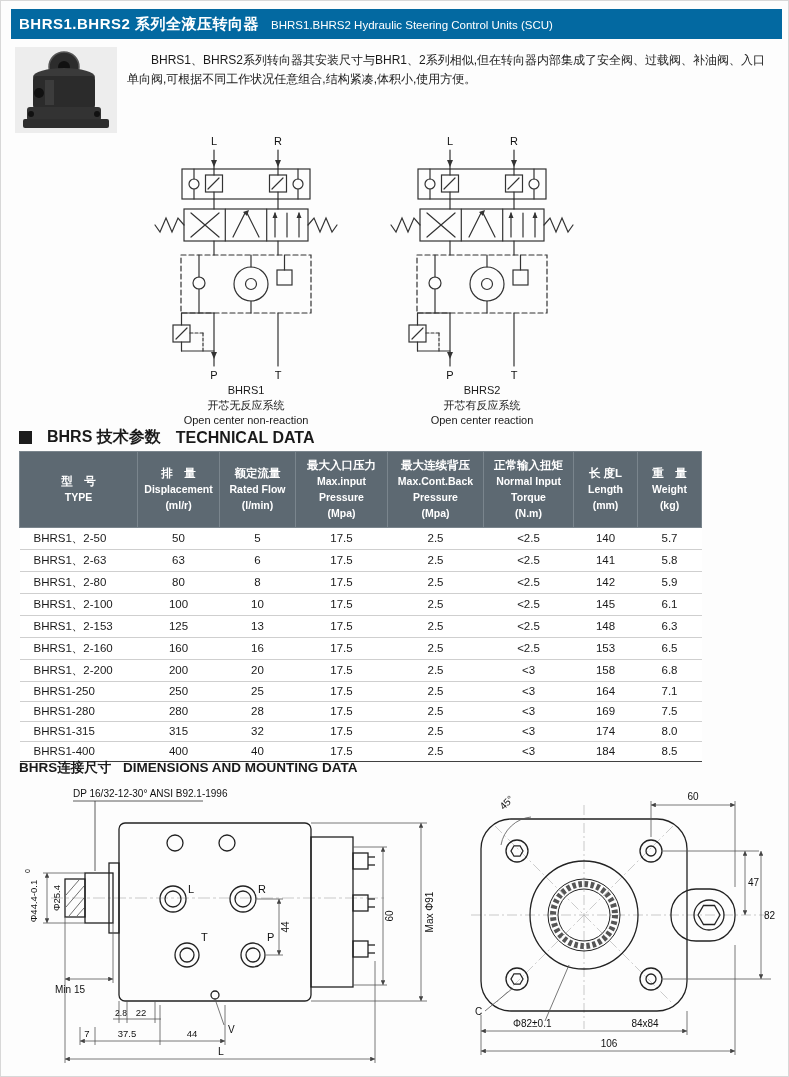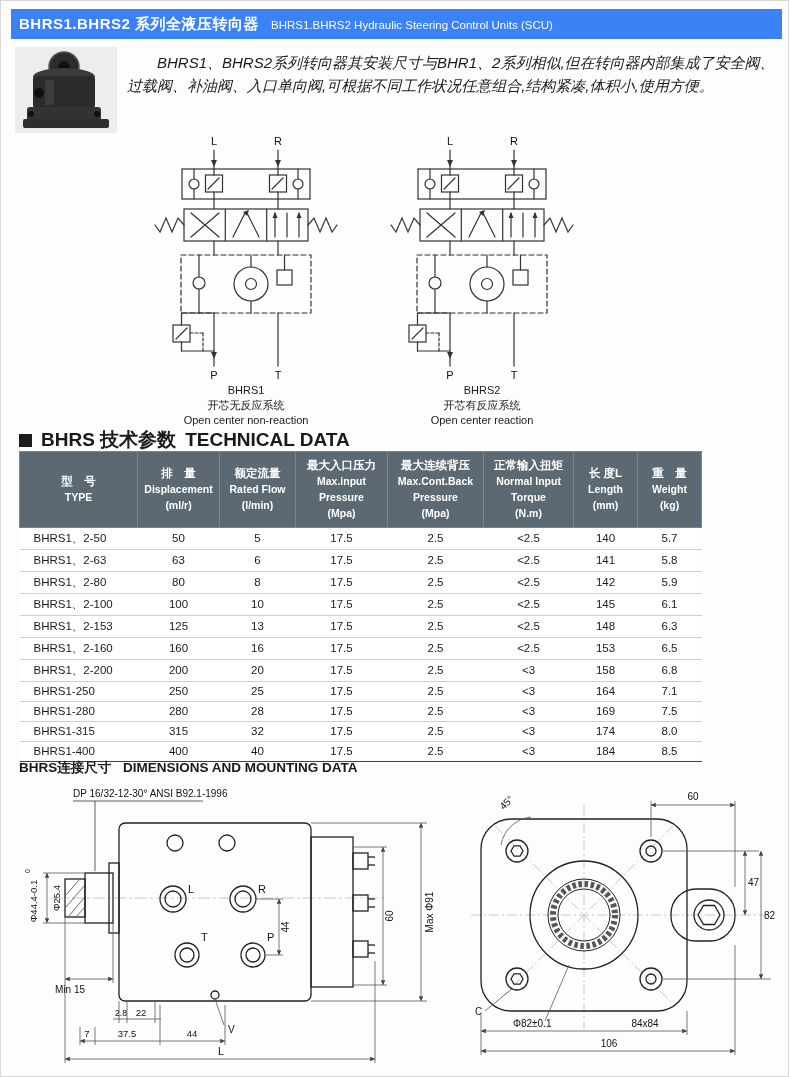--- a/index.html
+++ b/index.html
@@ -4,35 +4,35 @@
 <style>
   * { box-sizing: border-box; }
   html,body { margin:0; padding:0; background:#fff; }
   .page {
     position:relative; width:789px; height:1077px; background:#fdfdfd;
     font-family:"Liberation Sans", sans-serif; color:#1a1a1a;
     border:1px solid #d8d8d8; overflow:hidden;
   }
   .header-bar {
     position:absolute; left:10px; top:8px; width:771px; height:30px;
-    background:#3b82f6; color:#fff; display:flex; align-items:baseline;
+    background:#0369a1; color:#fff; display:flex; align-items:baseline;
     gap:12px; padding:6px 10px 0 8px;
   }
   .header-zh { font-size:15px; font-weight:bold; letter-spacing:0.5px; }
   .header-en { font-size:11.5px; }
   .photo { position:absolute; left:14px; top:46px; width:102px; height:86px; }
-  .intro { position:absolute; left:126px; top:50px; width:650px; font-size:15px; line-height:1.55;font-style:italic; }
+  .intro { position:absolute; left:126px; top:50px; width:650px; font-size:12px; line-height:1.55; }
   .intro p { margin:0 0 4px 0; text-indent:2em; }
   .circuits { position:absolute; left:0; top:132px; width:789px; display:flex; padding-left:150px; gap:46px; }
   .circuit { text-align:center; width:190px; }
   .circuit svg { display:block; }
   .circuit-caption div { font-size:11px; line-height:1.35; }
   .section-title {
-    position:absolute; left:18px; top:426px; font-size:19px; font-weight:bold;
-    display:flex; align-items:center; gap:9px;
+    position:absolute; left:18px; top:426px; font-size:16px; font-weight:bold;
+    display:flex; align-items:center; gap:15px;
   }
   .bullet { width:13px; height:13px; background:#1c1c1c; display:inline-block; }
   .tech-table {
     position:absolute; left:18px; top:450px; width:682px;
     border-collapse:collapse; font-size:11.5px; table-layout:fixed;
   }
   .tech-table th {
     background:#5d6972; color:#fff; font-weight:bold;
     padding:5px 2px; border:1px solid #7a858d; font-size:10.5px; vertical-align:middle;
   }

